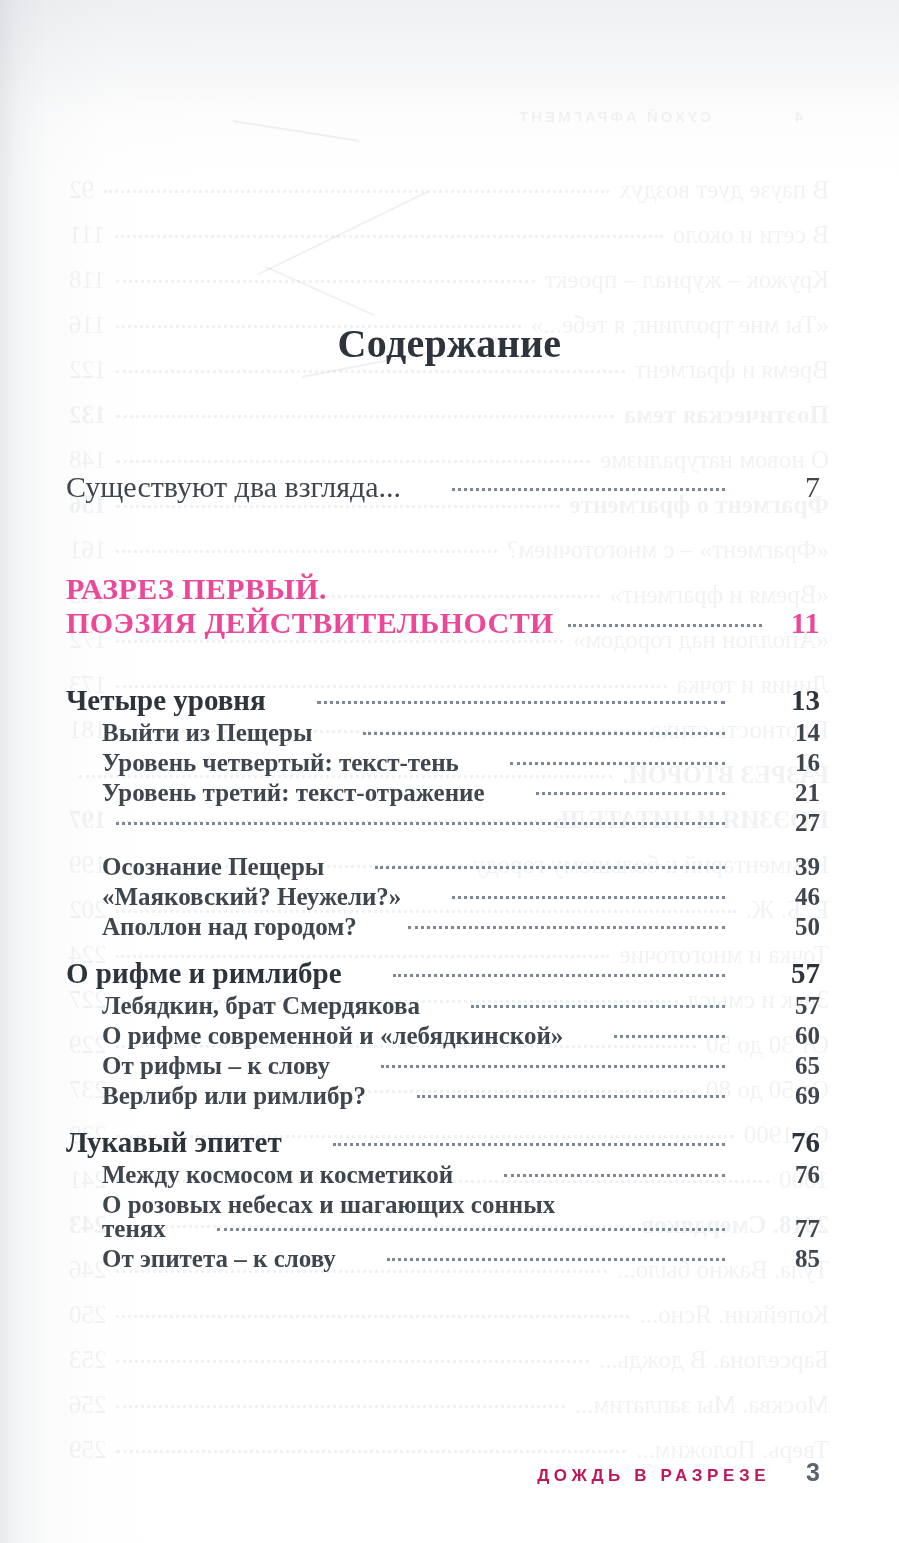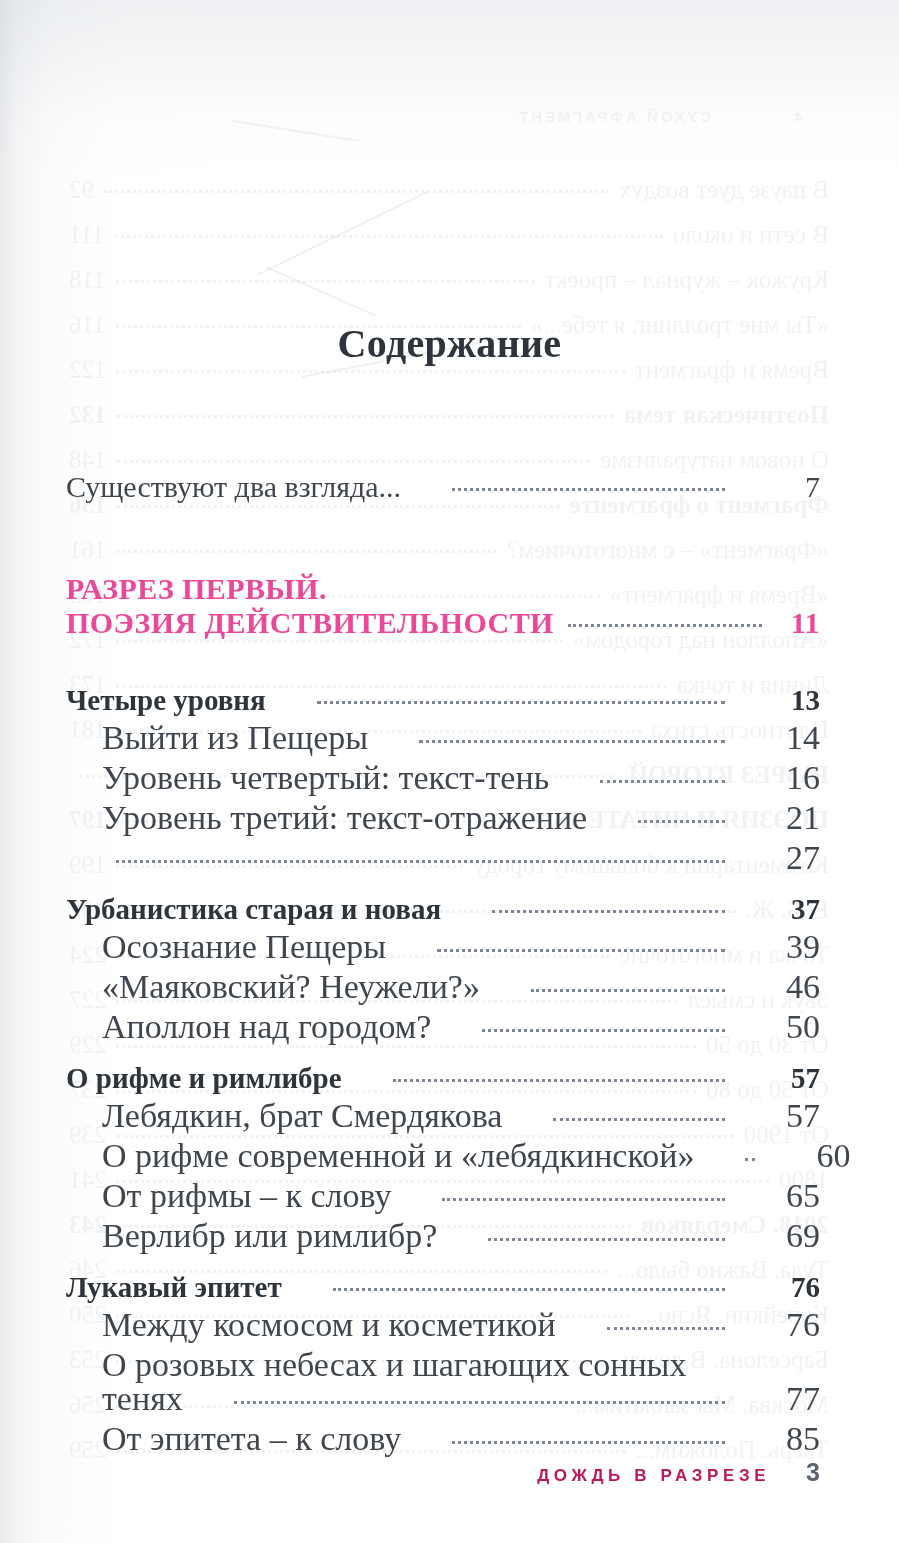--- a/index.html
+++ b/index.html
@@ -174,22 +174,23 @@
 
   
   .entry.lvl-chapter {
     font-weight: bold;
     font-size: 29px;
     color: #2e343b;
   }
 
   
   .entry.lvl-section {
-    font-size: 34px;
+    font-size: 25px;
     margin-left: 36px;
+    font-weight: bold;
   }
   
   .entry.lvl-section.wrap-head {
     margin-bottom: -4px;
   }
 
   .gap-sm { height: 14px; }
   .gap-md { height: 30px; }
   .gap-lg { height: 38px; }
 
@@ -425,25 +426,20 @@
         <div class="entry lvl-section">
           <span class="label">Уровень третий: текст-отражение</span>
           <span class="leader"></span>
           <span class="pageno">21</span>
         </div>
         <div class="entry lvl-section">
           <span class="leader"></span>
           <span class="pageno">27</span>
         </div>
         <div class="gap-sm"></div>
-        <div class="entry lvl-chapter">
-          <span class="label">Урбанистика старая и новая</span>
-          <span class="leader"></span>
-          <span class="pageno">37</span>
-        </div>
         <div class="entry lvl-section">
           <span class="label">Осознание Пещеры</span>
           <span class="leader"></span>
           <span class="pageno">39</span>
         </div>
         <div class="entry lvl-section">
           <span class="label">«Маяковский? Неужели?»</span>
           <span class="leader"></span>
           <span class="pageno">46</span>
         </div>

